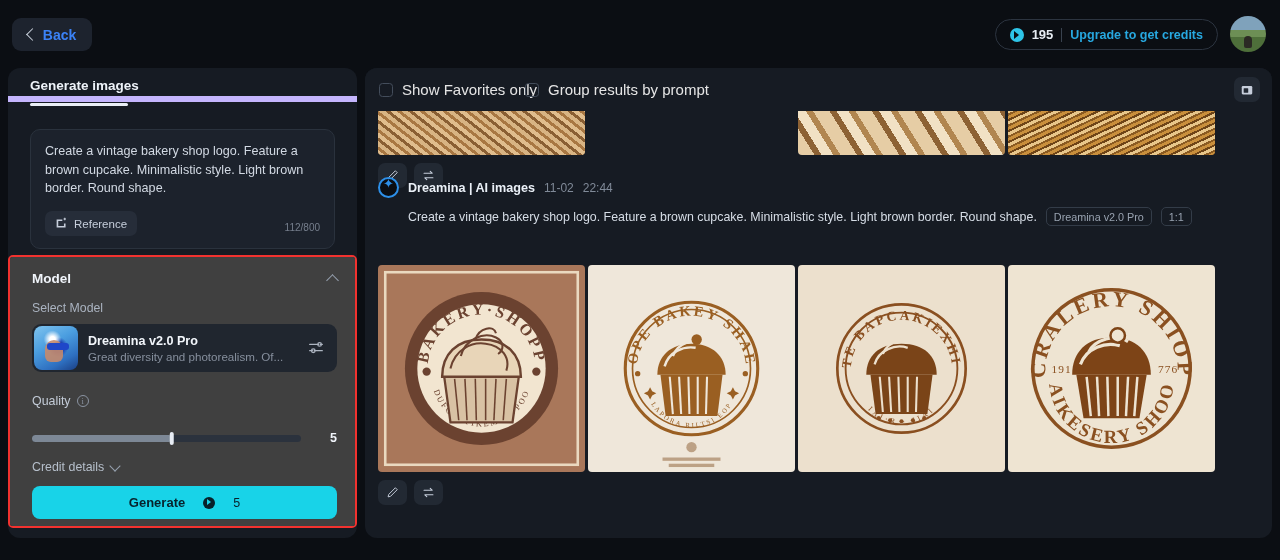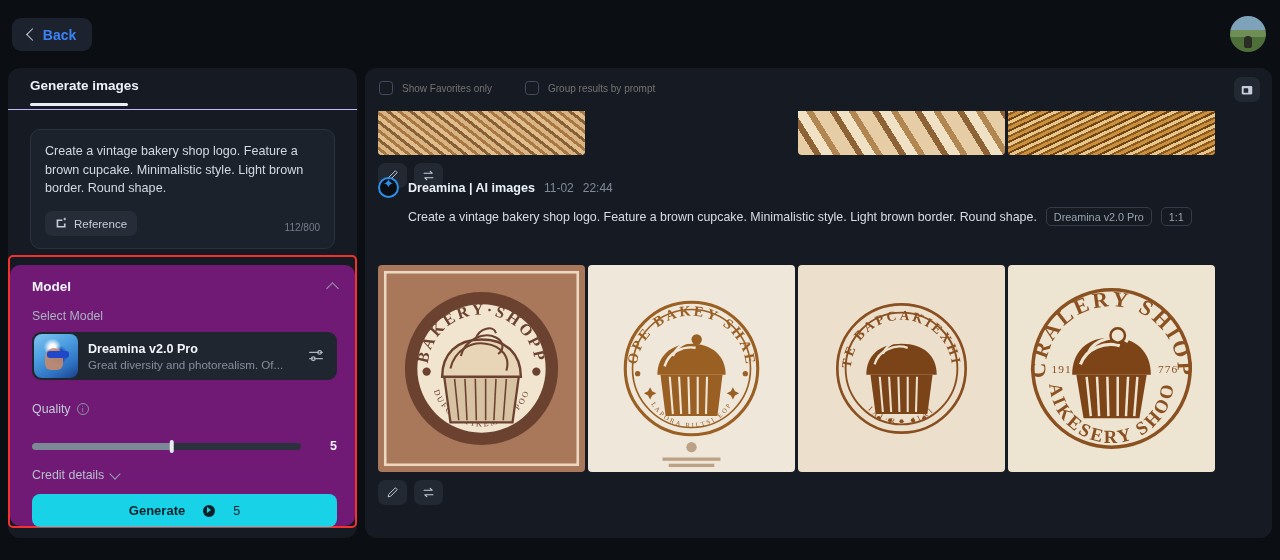--- a/index.html
+++ b/index.html
@@ -53,21 +53,21 @@
   .avatar::after{
     content:""; position:absolute; left:14px; top:20px; width:8px; height:12px;
     background:#2b2a24; border-radius:4px 4px 2px 2px;
   }
 
   
   .left-panel {
     position:absolute; left:8px; top:68px; width:349px; height:470px;
     background:#161b23; border-radius:12px;
   }
-  .tabrow { position:relative; height:42px; border-bottom:1px solid #c4b5fd; }
+  .tabrow { position:relative; height:34px; border-bottom:6px solid #c4b5fd; }
   .tab {
     position:absolute; left:22px; top:10px; color:#eef3f9; font-size:13.5px; font-weight:bold;
     cursor:pointer;
   }
   .tab-underline {
     position:absolute; left:22px; top:35px; width:98px; height:2.5px; background:#e9eef5; border-radius:2px;
   }
 
   .prompt-card {
     position:absolute; left:22px; top:61px; width:305px; height:120px;
@@ -79,21 +79,21 @@
     background:#262d39; display:flex; align-items:center; gap:6px; padding:0 10px; cursor:pointer;
   }
   .ref-btn .lbl { color:#c6cedb; font-size:11.5px; }
   .char-count { position:absolute; right:14px; bottom:15px; color:#767f8d; font-size:10px; }
 
   
   .model-box {
     position:absolute; left:8px; top:255px; width:349px; height:273px;
     border:2.5px solid #f2322f; border-radius:5px;
   }
-  .model-inner { position:absolute; inset:0; background:#701a75; border-radius:10px;margin-top:8px; }
+  .model-inner { position:absolute; inset:0; background:#404040; border-radius:2px; }
 
   .model-head {
     position:absolute; left:22px; top:14px; width:305px;
     display:flex; align-items:center; justify-content:space-between;
   }
   .model-title { color:#f0f4fa; font-size:13.5px; font-weight:bold; }
   .chev-up { width:9px; height:9px; border-left:1.6px solid #97a1b0; border-top:1.6px solid #97a1b0;
              transform:rotate(45deg); margin-top:3px; }
   .select-label { position:absolute; left:22px; top:44px; color:#aab3c0; font-size:12.3px; }
 
@@ -152,21 +152,21 @@
   .gen-cost { color:#07212b; font-size:12.5px; }
 
   
   .right-panel {
     position:absolute; left:365px; top:68px; width:907px; height:470px;
     background:#161b23; border-radius:12px; overflow:hidden;
   }
   .filters { position:absolute; left:0; top:0; width:907px; height:43px; background:#161b23; z-index:5; }
   .chk-item { position:absolute; display:flex; align-items:center; gap:9px; cursor:pointer; top:13px; }
   .chk-box { width:14px; height:14px; border:1.5px solid #434d5b; border-radius:3.5px; }
-  .chk-label { color:#737373; font-size:10px; }
+  .chk-label { color:#e5e5e5; font-size:15px; }
   .archive-btn {
     position:absolute; right:12px; top:9px; width:26px; height:25px; border-radius:7px;
     background:#222933; display:flex; align-items:center; justify-content:center; cursor:pointer;
   }
 
   .scroll-area { position:absolute; left:0; top:43px; width:907px; height:427px; }
 
   .img-row { position:absolute; display:flex; gap:3px; }
   .thumb { width:207px; height:207px; border-radius:4px; overflow:hidden; position:relative; cursor:pointer; }
 
@@ -216,20 +216,26 @@
 <body>
 
 <div class="app">
 
   <div class="topbar">
     <div class="back-btn">
       <span class="chev-left"></span>
       <span class="lbl">Back</span>
     </div>
 
+    <div class="credits-pill">
+      <span class="coin"></span>
+      <span class="credits-num">195</span>
+      <span class="pipe"></span>
+      <span class="upgrade-link">Upgrade to get credits</span>
+    </div>
 
     <div class="avatar"></div>
   </div>
 
   <div class="left-panel">
     <div class="tabrow">
       <div class="tab">Generate images</div>
       <div class="tab-underline"></div>
     </div>
 

